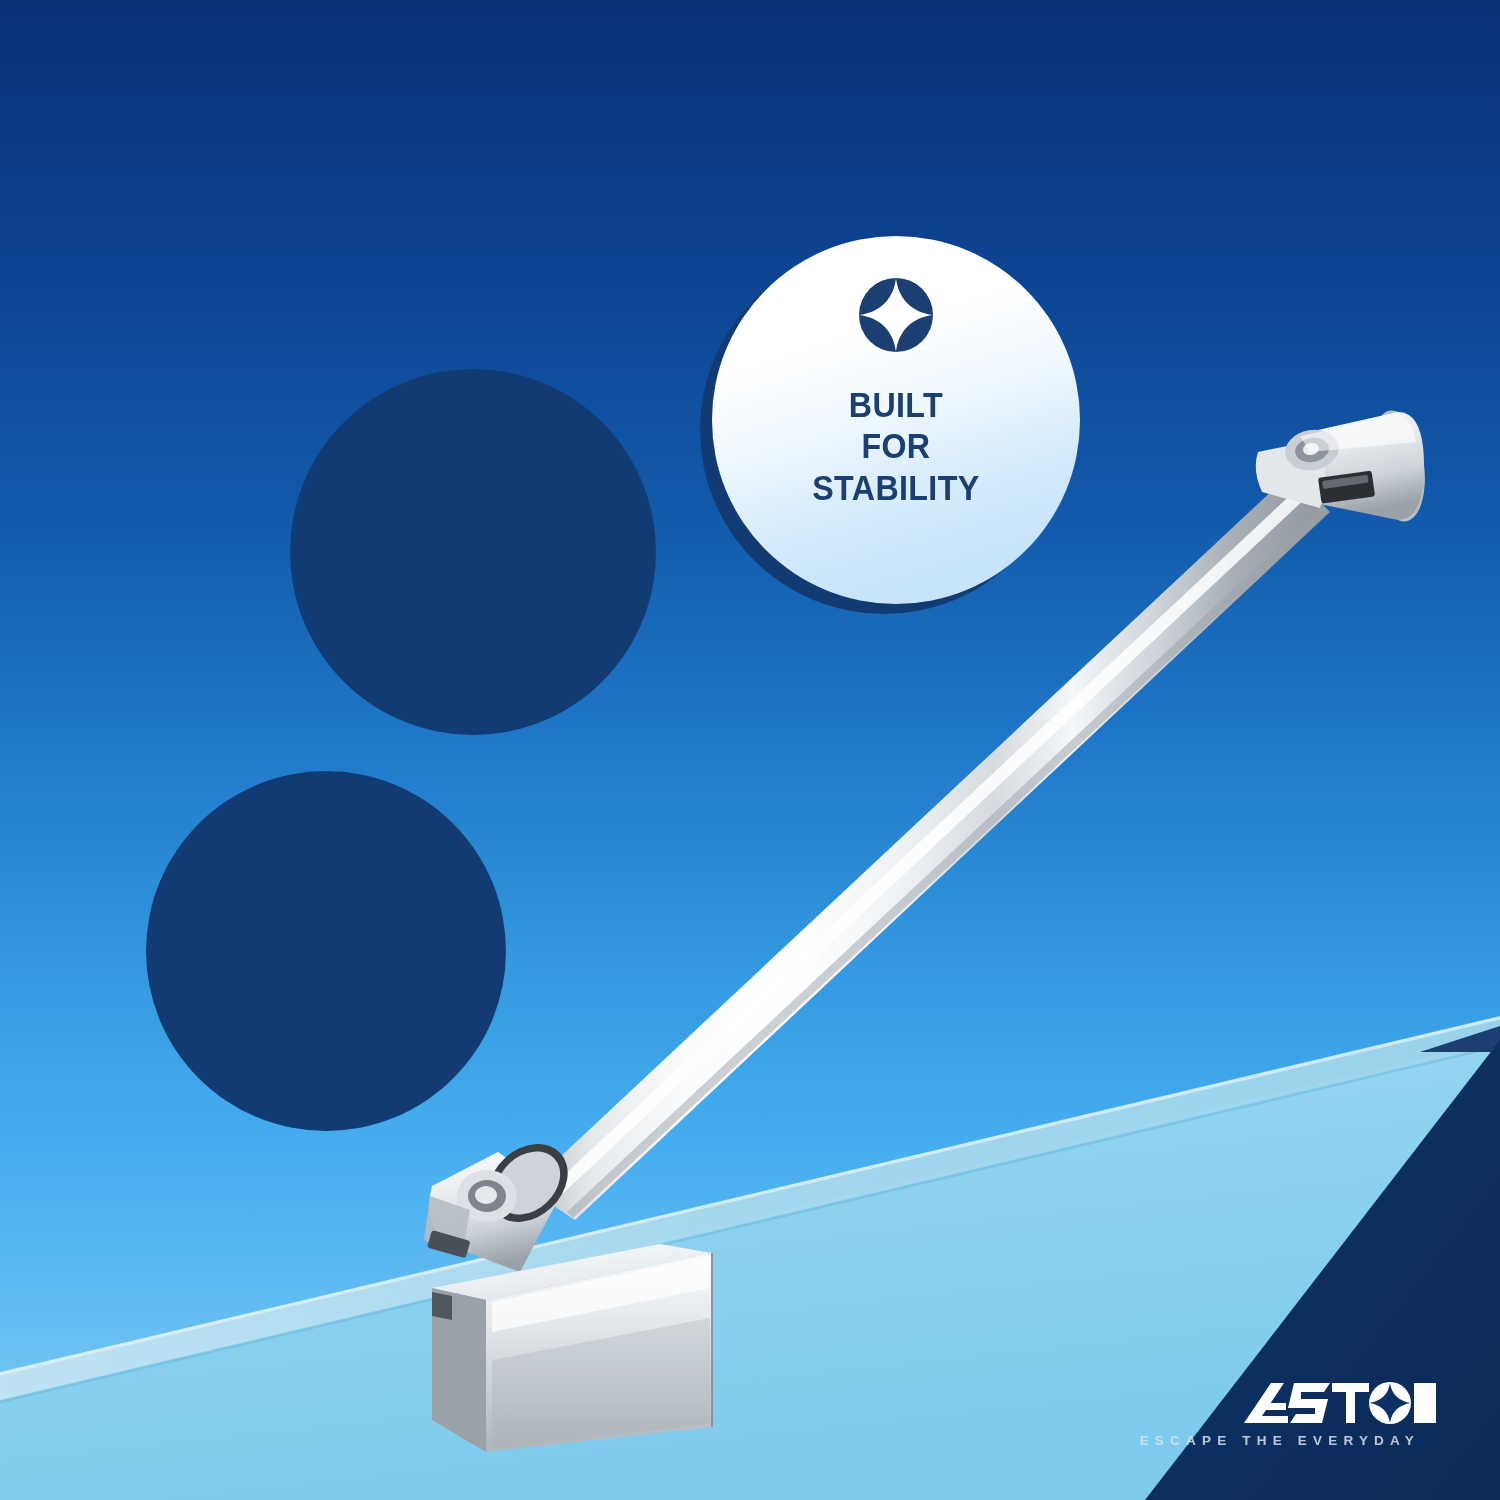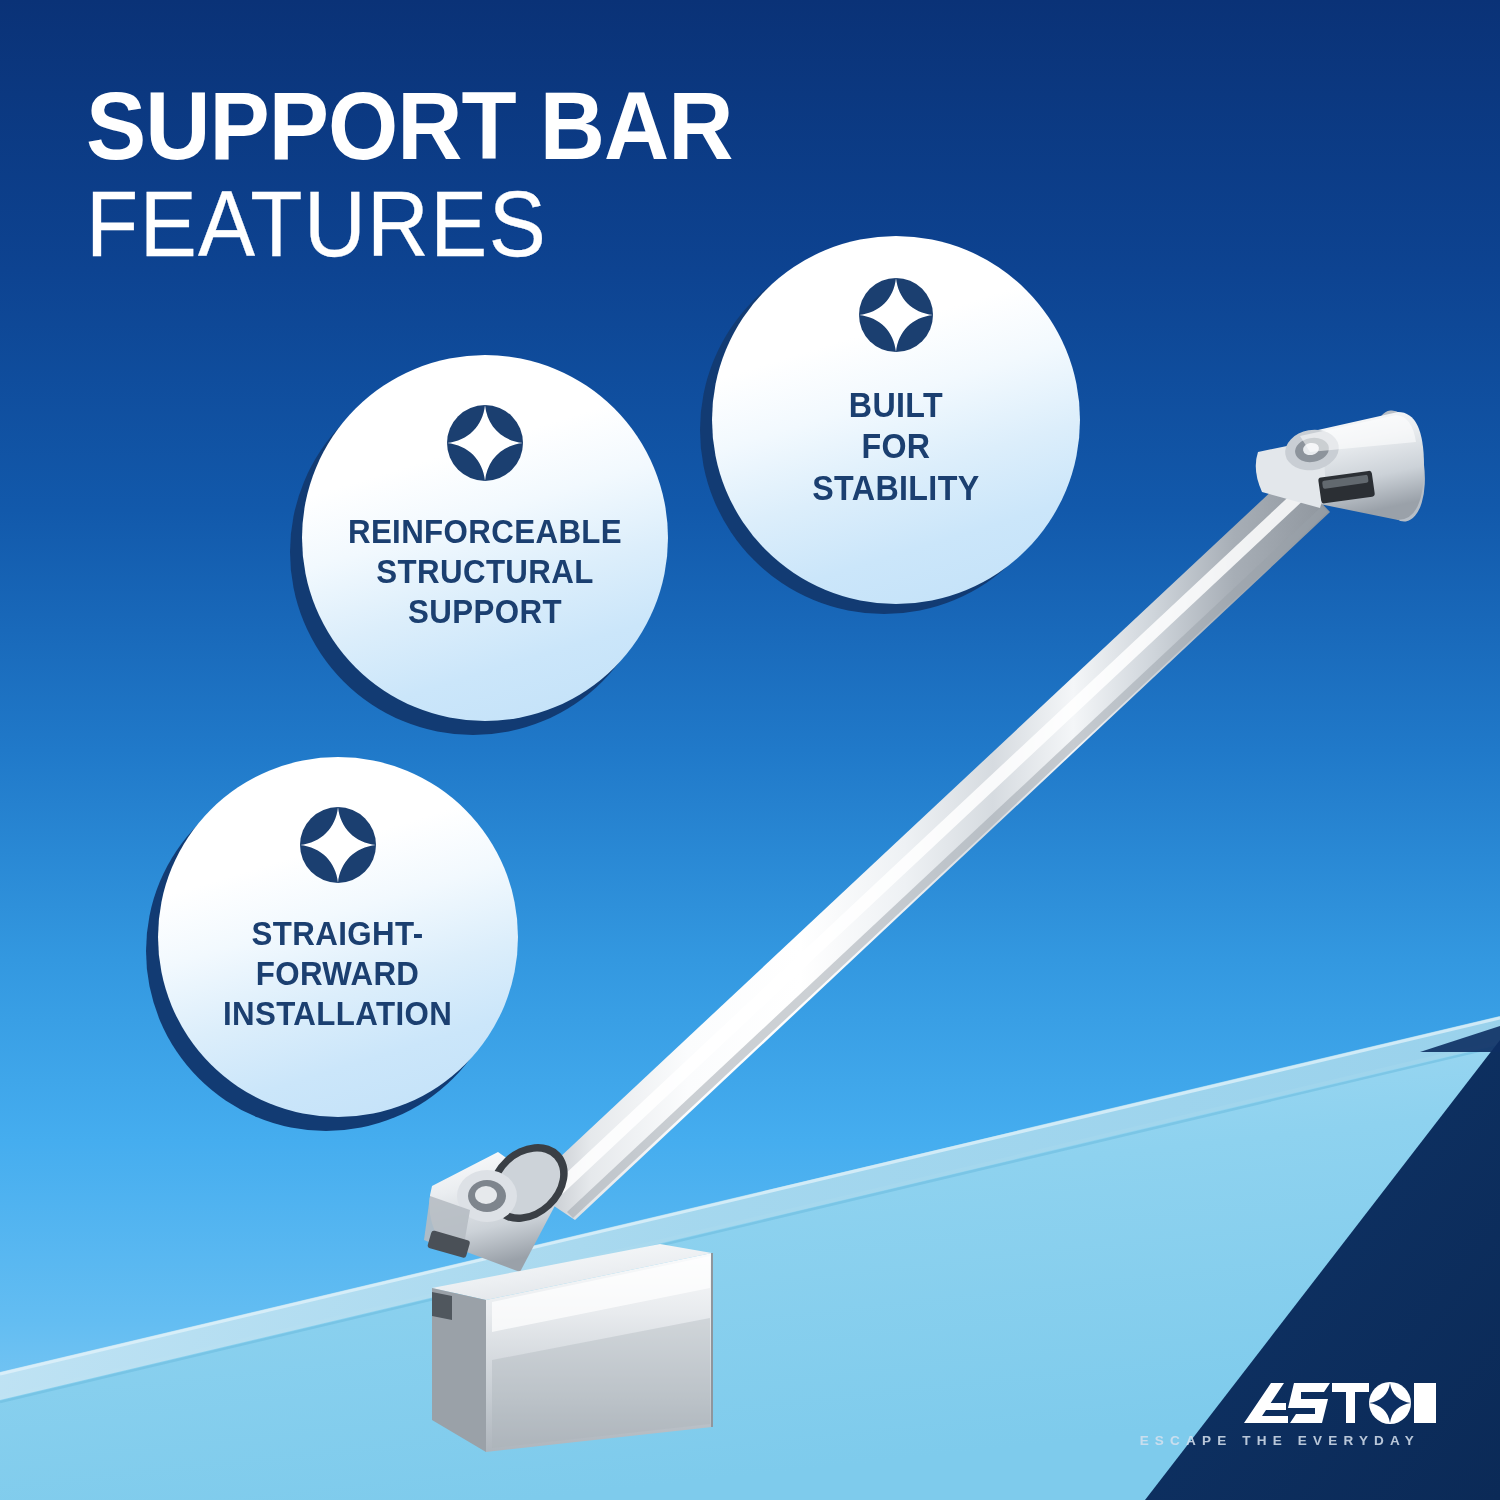--- a/index.html
+++ b/index.html
@@ -265,69 +265,39 @@
 
         <polygon points="492,1302 710,1256 710,1288 492,1332" fill="#ffffff" opacity="0.7"></polygon>
 
         <polygon points="492,1360 710,1318 710,1424 492,1448" fill="#aab1b8" opacity="0.35"></polygon>
 
         <line x1="712" y1="1253" x2="712" y2="1427" stroke="#8f969d" stroke-width="2"></line>
       </g>
     </svg>
   </div>
 
-  <div class="title-block">
-    <h1 class="title-line1">SUPPORT BAR</h1>
-    <h2 class="title-line2">FEATURES</h2>
-  </div>
 
   <div class="bubble-shadow" id="bubble-stability-sh"></div>
   <div class="bubble" id="bubble-stability">
     <div class="bubble-face">
       <span class="bubble-icon">
         <svg width="74" height="74" viewBox="0 0 100 100">
           <circle cx="50" cy="50" r="50" fill="#1b3f70"></circle>
           <path d="M50 0 C53 28 72 47 100 50 C72 53 53 72 50 100 C47 72 28 53 0 50 C28 47 47 28 50 0 Z" fill="#ffffff"></path>
         </svg>
       </span>
       <span class="bubble-label">BUILT
 FOR
 STABILITY</span>
     </div>
   </div>
 
   <div class="bubble-shadow" id="bubble-reinforce-sh"></div>
-  <div class="bubble" id="bubble-reinforce">
-    <div class="bubble-face">
-      <span class="bubble-icon">
-        <svg width="76" height="76" viewBox="0 0 100 100">
-          <circle cx="50" cy="50" r="50" fill="#1b3f70"></circle>
-          <path d="M50 0 C53 28 72 47 100 50 C72 53 53 72 50 100 C47 72 28 53 0 50 C28 47 47 28 50 0 Z" fill="#ffffff"></path>
-        </svg>
-      </span>
-      <span class="bubble-label">REINFORCEABLE
-STRUCTURAL
-SUPPORT</span>
-    </div>
-  </div>
 
   <div class="bubble-shadow" id="bubble-install-sh"></div>
-  <div class="bubble" id="bubble-install">
-    <div class="bubble-face">
-      <span class="bubble-icon">
-        <svg width="76" height="76" viewBox="0 0 100 100">
-          <circle cx="50" cy="50" r="50" fill="#1b3f70"></circle>
-          <path d="M50 0 C53 28 72 47 100 50 C72 53 53 72 50 100 C47 72 28 53 0 50 C28 47 47 28 50 0 Z" fill="#ffffff"></path>
-        </svg>
-      </span>
-      <span class="bubble-label">STRAIGHT-
-FORWARD
-INSTALLATION</span>
-    </div>
-  </div>
 
   <div class="logo">
     <span class="logo-mark">
       <svg width="196" height="52" viewBox="0 0 392 104">
         <g fill="#ffffff">
 
           <path d="M4 84 L58 4 L84 4 L40 70 L92 70 L92 84 Z"></path>
           <rect x="44" y="44" width="44" height="14"></rect>
 
           <path d="M104 4 L176 4 L164 22 L118 22 L118 36 L172 36 L160 84 L96 84 L108 66 L146 66 L146 54 L92 54 Z"></path>

